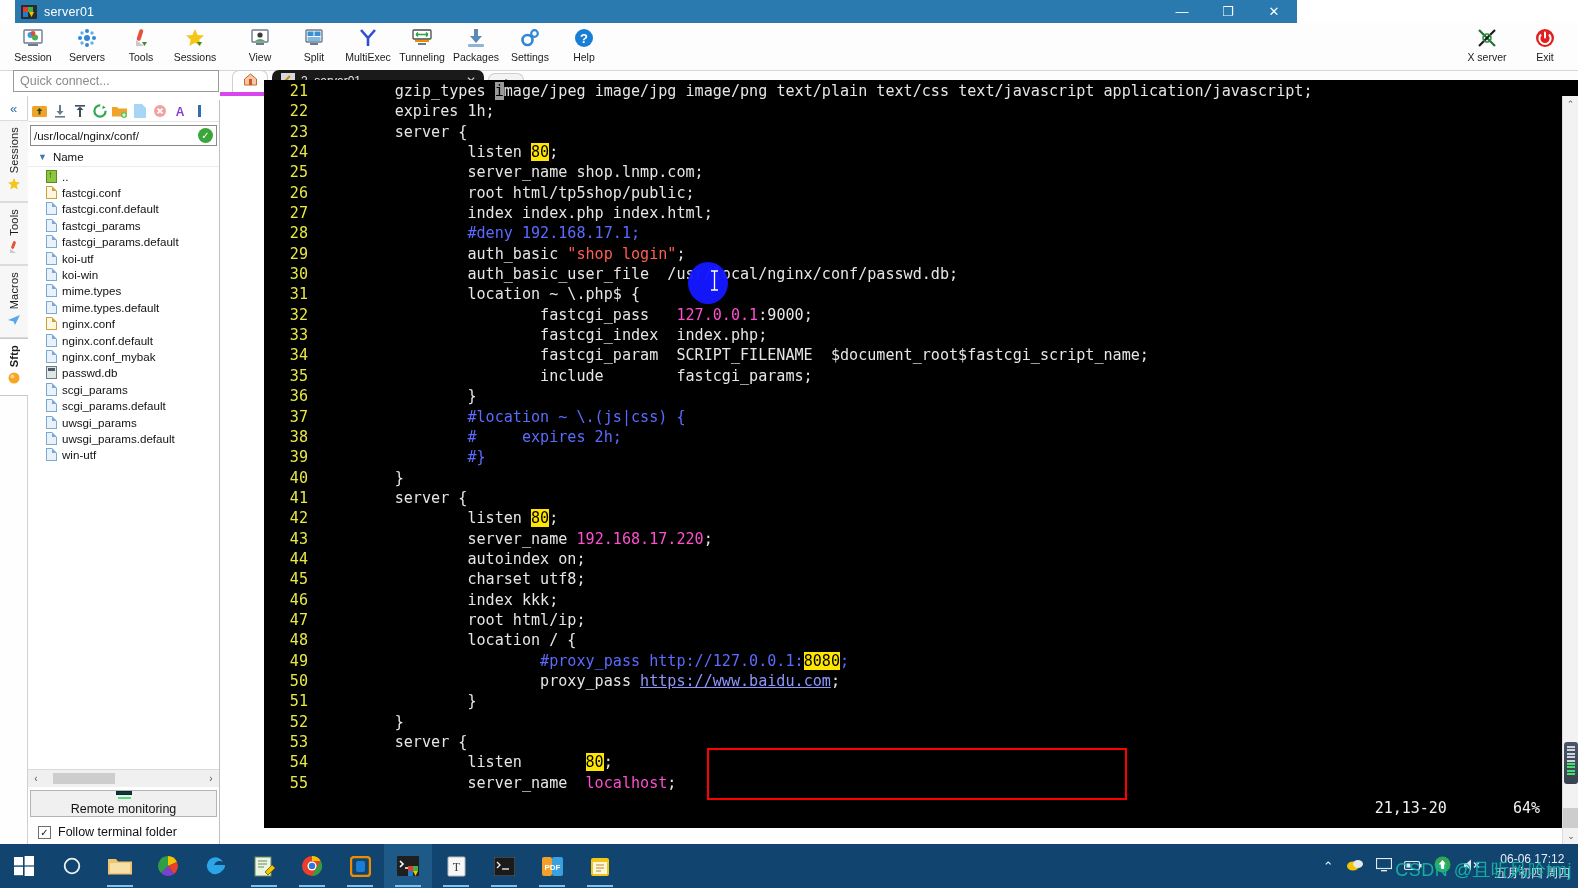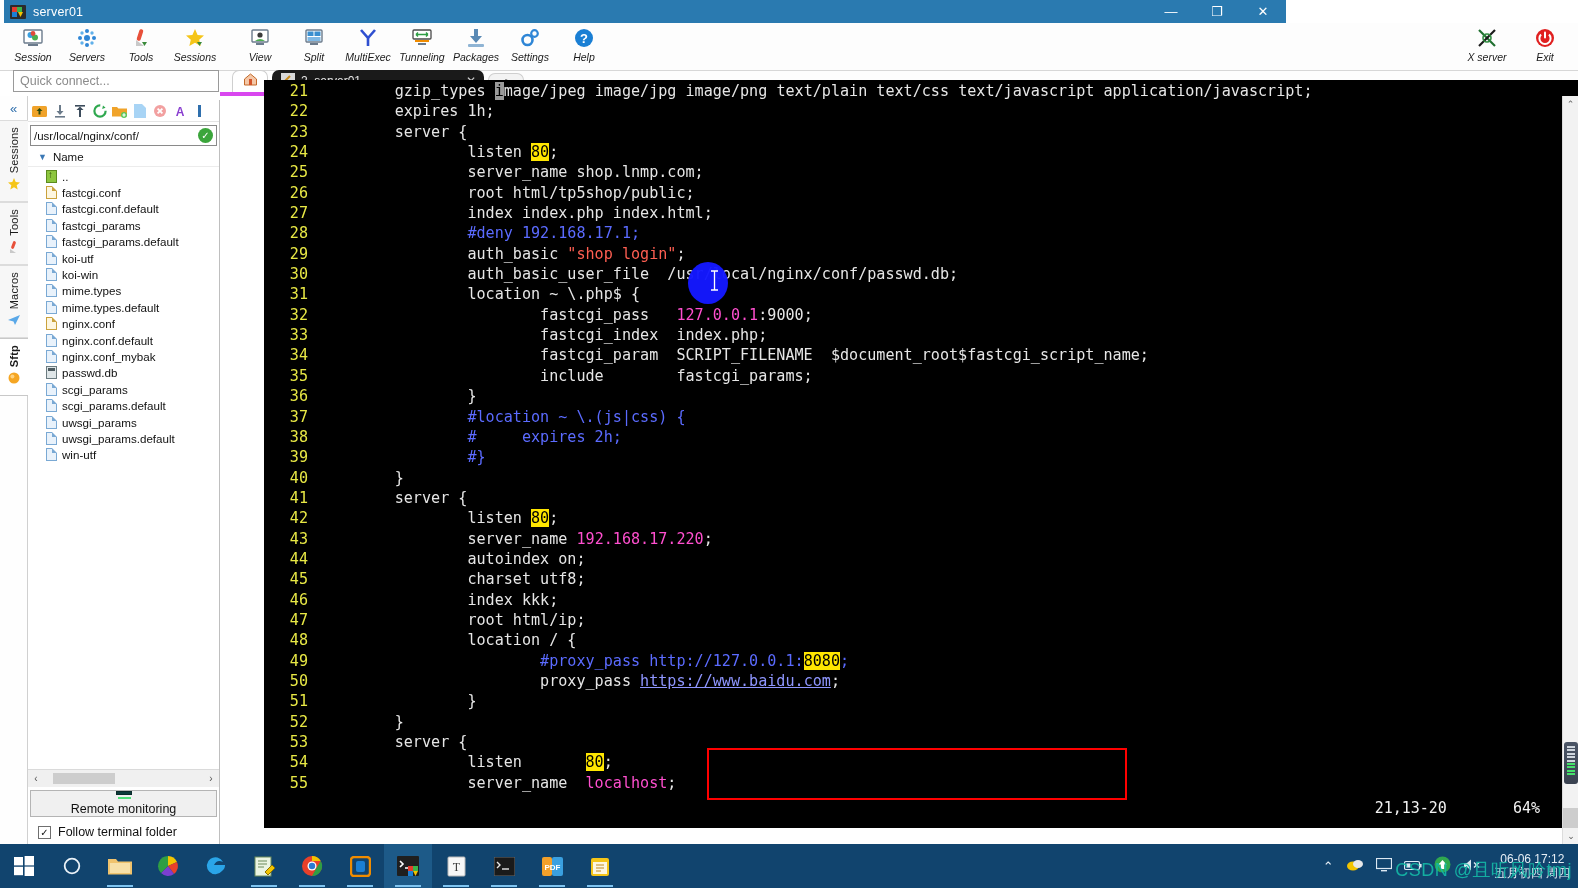--- a/index.html
+++ b/index.html
@@ -7,21 +7,21 @@
   body {
     width:1578px; height:888px; overflow:hidden;
     font-family:"Liberation Sans", sans-serif;
     background:#ffffff;
     -webkit-font-smoothing:antialiased;
   }
   #app { position:relative; width:1578px; height:888px; }
 
   
   #titlebar {
-    position:absolute; left:4px; top:0; width:1282px; height:23px;
+    position:absolute; left:15px; top:0; width:1282px; height:23px;
     background:#2a7ab0; color:#fff; display:flex; align-items:center;
   }
   #titlebar .tb-icon { width:16px; height:14px; margin:0 7px 0 6px; position:relative; }
   #titlebar .tb-title { font-size:12.5px; letter-spacing:.2px; }
   #win-controls { position:absolute; right:0; top:0; height:23px; display:flex; }
   #win-controls .wc {
     width:46px; height:23px; display:flex; align-items:center; justify-content:center;
     color:#fff; font-size:13px; line-height:1;
   }
 
@@ -30,21 +30,21 @@
     position:absolute; left:0; top:23px; width:1578px; height:48px;
     background:#fdfdfd; border-bottom:1px solid #d7d7d7;
     display:flex; align-items:flex-start; padding-left:6px;
   }
   .ribbon-btn {
     width:54px; height:47px; display:flex; flex-direction:column;
     align-items:center; justify-content:flex-start; padding-top:2px;
     font-size:10.5px; color:#1b1b1b; cursor:default;
   }
   .ribbon-btn .ric { height:25px; display:flex; align-items:center; justify-content:center; }
-  .ribbon-btn .rlabel { margin-top:1px; white-space:nowrap;font-style:italic; }
+  .ribbon-btn .rlabel { margin-top:1px; white-space:nowrap; }
   .ribbon-sep { width:11px; }
   #ribbon-right { position:absolute; right:4px; top:0; display:flex; }
   #ribbon-right .ribbon-btn { width:58px; }
 
   
   #vstrip {
     position:absolute; left:0; top:96px; width:28px; height:748px;
     background:#fefefe; border-right:1px solid #d0d0d0;
   }
   #vstrip .collapse {

